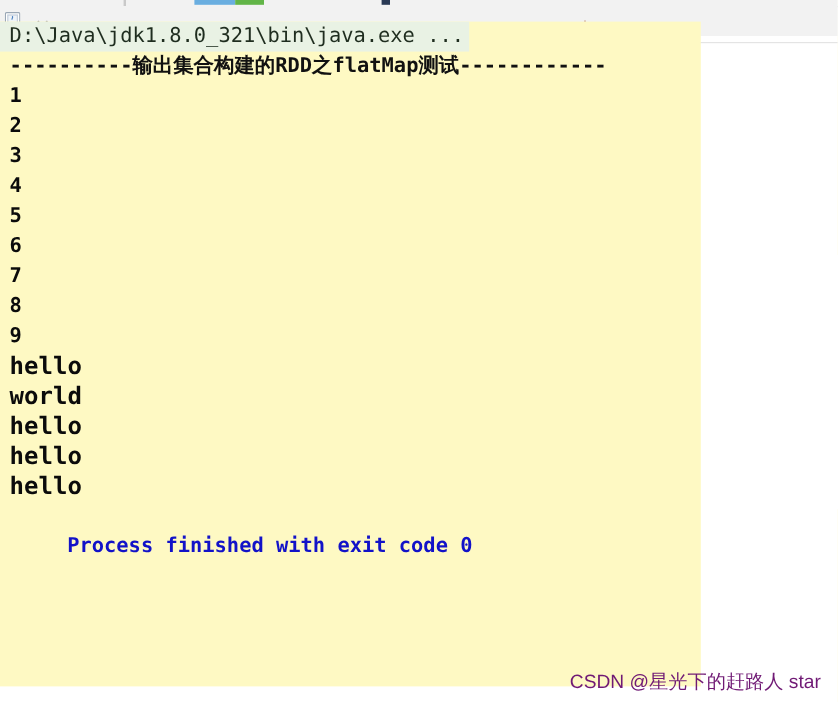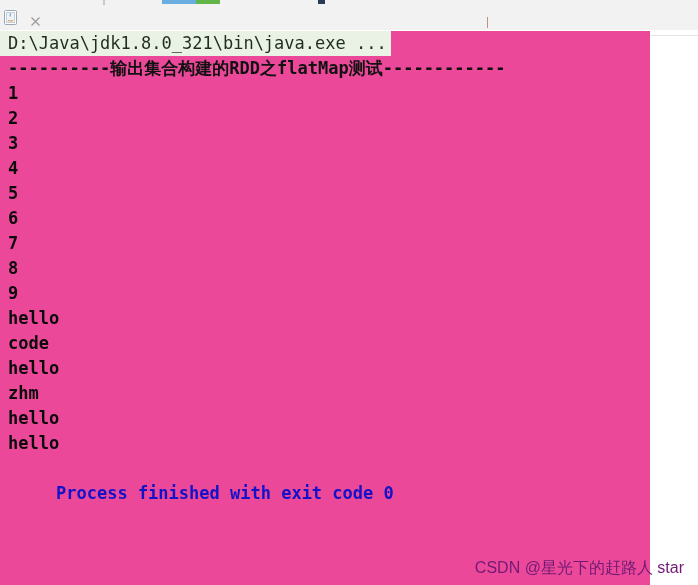--- a/index.html
+++ b/index.html
@@ -76,23 +76,23 @@
   #vertical-tick {
     position: absolute;
     left: 487px; top: 12px;
     width: 1px; height: 11px;
     background: #c0907a;
   }
 
   
   #console {
     position: absolute;
-    left: 0; top: 31px;
-    width: 650px; height: 554px;
-    background: #ec4899;
+    left: 0; top: 18px;
+    width: 584px; height: 554px;
+    background: #fef9c3;
     overflow: hidden;
   }
   .line {
     height: 25px;
     line-height: 25px;
     padding-left: 8px;
     font-size: 17px;
     white-space: pre;
     color: #0b0b0b;
     letter-spacing: 0px;
@@ -108,21 +108,21 @@
   .line.sep {
     font-weight: bold;
     color: #111111;
   }
   .line.num {
     font-weight: bold;
     font-size: 17px;
   }
   .line.word {
     font-weight: bold;
-    font-size: 17px;
+    font-size: 20px;
   }
   .line.blank { color: transparent; }
   .line.exit {
     font-weight: bold;
     color: #1212c8;
     font-size: 17px;
     margin-left: 48px;
   }
 
   
@@ -178,22 +178,21 @@
   <div class="line num">1</div>
   <div class="line num">2</div>
   <div class="line num">3</div>
   <div class="line num">4</div>
   <div class="line num">5</div>
   <div class="line num">6</div>
   <div class="line num">7</div>
   <div class="line num">8</div>
   <div class="line num">9</div>
   <div class="line word">hello</div>
-  <div class="line word">code</div>
+  <div class="line word">world</div>
   <div class="line word">hello</div>
-  <div class="line word">zhm</div>
   <div class="line word">hello</div>
   <div class="line word">hello</div>
   <div class="line blank"> </div>
   <div class="line exit">Process finished with exit code 0</div>
 </div>
 
 <div id="watermark">CSDN @星光下的赶路人 star</div>
 
 </body></html>

